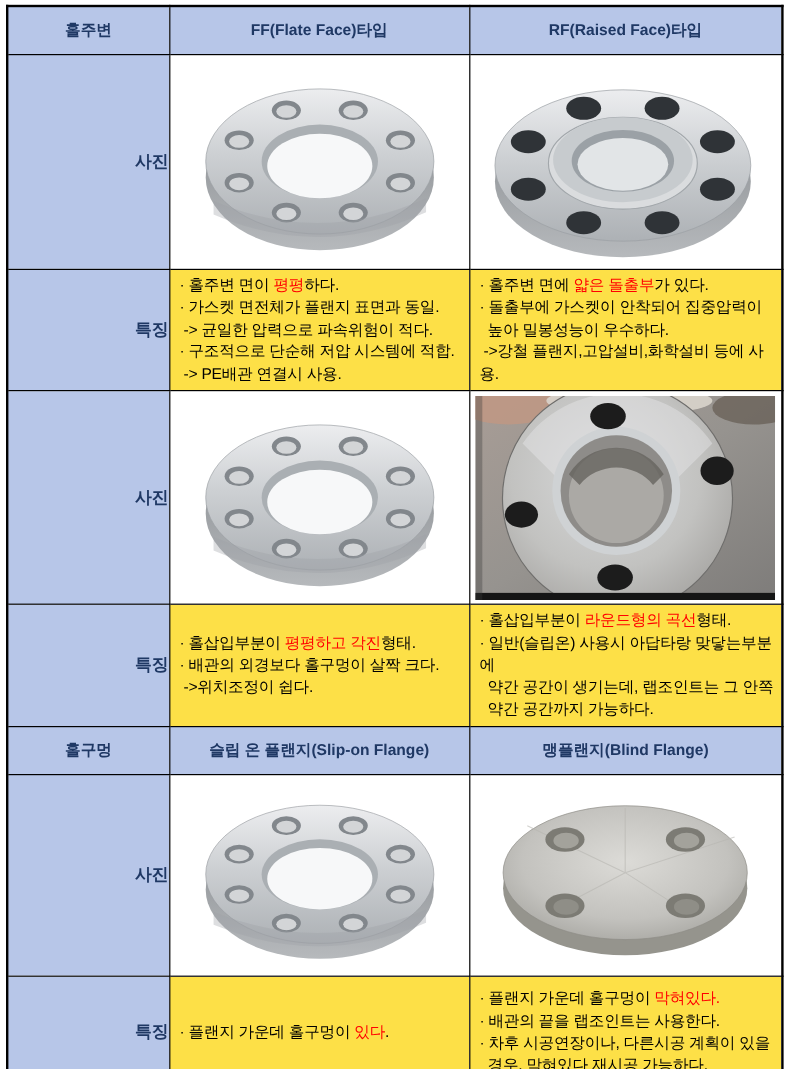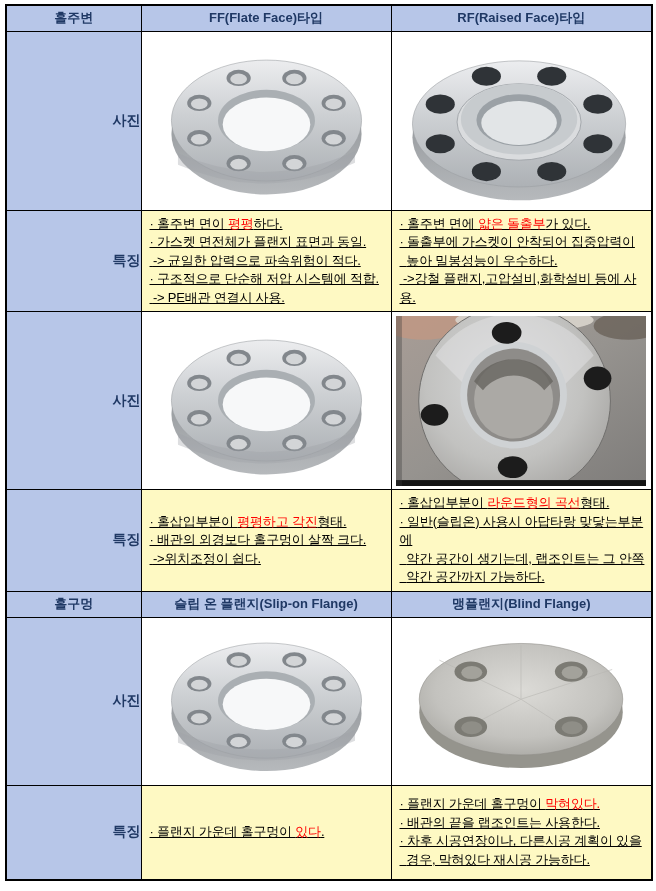--- a/index.html
+++ b/index.html
@@ -11,41 +11,41 @@
   table.flange-table{
     position:absolute;left:5px;top:4px;
     width:646px;border-collapse:collapse;table-layout:fixed;
     border:2px solid #000;
   }
   td{border:1.5px solid #000;padding:0;vertical-align:middle;overflow:hidden;}
   col.c-label{width:135px;}
   col.c-mid{width:250px;}
   col.c-right{width:261px;}
 
-  tr.r-header{height:26px;}
+  tr.r-header{height:40px;}
   tr.r-photo1{height:178px;}
   tr.r-feat1{height:95px;}
   tr.r-photo2{height:178px;}
   tr.r-feat2{height:92px;}
   tr.r-photo3{height:168px;}
   tr.r-feat3{height:95px;}
 
   .hdr{
     background:#b7c6e8;color:#1f3864;font-weight:bold;font-size:13px;
     text-align:center;
   }
   .lbl{
     background:#b7c6e8;color:#1f3864;font-weight:bold;font-size:14px;
     text-align:right;
   }
   .photo-cell{background:#fff;text-align:center;}
   .photo-cell svg{display:block;margin:4px auto 2px auto;}
   .photo-cell.flush svg{margin:3px auto 2px auto;}
 
-  .feat-cell{background:#fef9c3;text-decoration:underline;}
+  .feat-cell{background:#fde047;}
   .feat-box{
     display:flex;flex-direction:column;justify-content:center;
     height:100%;padding:4px 4px 4px 8px;box-sizing:border-box;
   }
   .feat-line{
     font-size:13px;line-height:18.5px;color:#000;
     white-space:pre-wrap;letter-spacing:-0.2px;
   }
   .feat-line .red{color:#ff0000;}
 </style>

